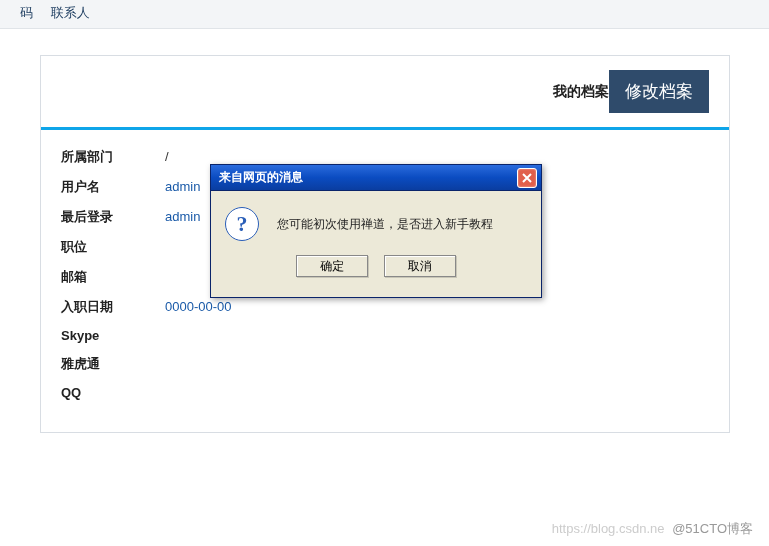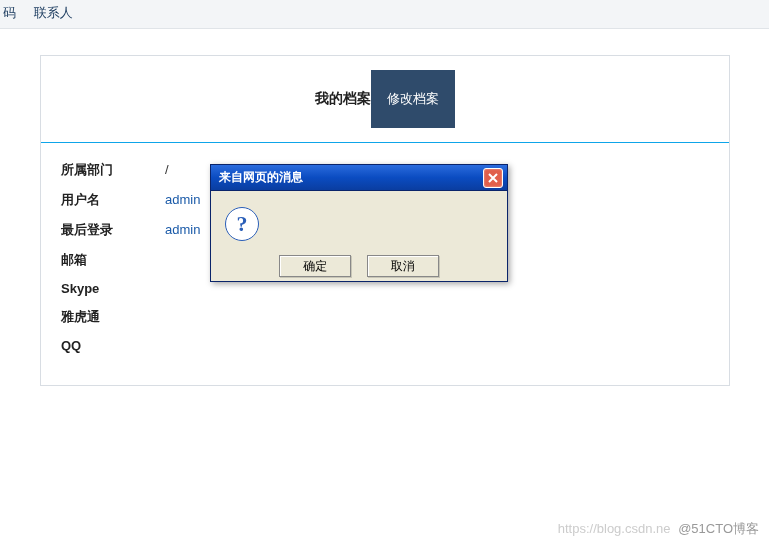--- a/index.html
+++ b/index.html
@@ -9,44 +9,44 @@
   background: #fff;
   color: #333;
   width: 769px;
   height: 546px;
   overflow: hidden;
   position: relative;
 }
 .top-nav {
   background: #f3f5f7;
   border-bottom: 1px solid #e0e4e8;
-  padding: 4px 3px 6px;
+  padding: 4px 20px 6px;
   color: #1a3a5e;
 }
 .top-nav span { margin-right: 14px; cursor: pointer; }
 .panel {
   margin: 26px 0 0 40px;
   width: 690px;
   border: 1px solid #d8dde3;
   background: #fff;
 }
 .panel-header {
   display: flex;
-  justify-content: center;
+  justify-content: flex-end;
   align-items: center;
   padding: 14px 20px;
-  border-bottom: 1px solid #0ea5e9;
+  border-bottom: 3px solid #0ea5e9;
 }
 .panel-title { font-weight: bold; font-size: 14px; color: #222; }
 .edit-btn {
   background: #2f4b6b;
   color: #fff;
   border: none;
-  padding: 20px 16px;
-  font-size: 13px;
+  padding: 10px 16px;
+  font-size: 17px;
   cursor: pointer;
 }
 .profile {
   padding: 18px 20px 20px;
 }
 .row {
   display: flex;
   align-items: baseline;
   margin-bottom: 12px;
 }
@@ -60,21 +60,21 @@
 .row-value {
   color: #1a5aa8;
   font-size: 13px;
 }
 .row-value.plain { color: #333; }
 
 .dialog {
   position: absolute;
   left: 210px;
   top: 164px;
-  width: 298px;
+  width: 332px;
   background: #ece9d8;
   border: 1px solid #0a246a;
   box-shadow: 2px 2px 6px rgba(0,0,0,0.35);
   font-size: 12px;
 }
 .dialog-titlebar {
   background: linear-gradient(to bottom, #2a6bdd 0%, #0b4cc1 50%, #0a3da0 100%);
   height: 26px;
   display: flex;
   align-items: center;
@@ -117,35 +117,35 @@
 }
 .dialog-icon span {
   color: #2b5fb8;
   font-size: 22px;
   font-weight: bold;
   font-family: Georgia, serif;
 }
 .dialog-msg { color: #222; line-height: 1.5; }
 .dialog-buttons {
   text-align: center;
-  padding: 4px 0 4px;
+  padding: 4px 0 20px;
 }
 .dialog-buttons button {
   width: 72px;
   height: 22px;
   margin: 0 6px;
   background: #ece9d8;
   border: 1px solid #888;
   box-shadow: inset 1px 1px 0 #fff, 1px 1px 0 rgba(0,0,0,0.15);
   font-size: 12px;
   cursor: pointer;
 }
 .watermark {
   position: absolute;
-  right: 10px;
+  right: 16px;
   bottom: 8px;
   color: #999;
   font-size: 13px;
   padding-left: 40px;
 }
 .watermark .faint { color: #ccc; margin-right: 4px; }
 </style>
 </head>
 <body>
 
@@ -166,22 +166,30 @@
       </div>
       <div class="row">
         <div class="row-label">用户名</div>
         <div class="row-value">admin</div>
       </div>
       <div class="row">
         <div class="row-label">最后登录</div>
         <div class="row-value">admin</div>
       </div>
       <div class="row">
+        <div class="row-label">职位</div>
+        <div class="row-value"></div>
+      </div>
+      <div class="row">
         <div class="row-label">邮箱</div>
         <div class="row-value"></div>
+      </div>
+      <div class="row">
+        <div class="row-label">入职日期</div>
+        <div class="row-value">0000-00-00</div>
       </div>
       <div class="row">
         <div class="row-label">Skype</div>
         <div class="row-value"></div>
       </div>
       <div class="row">
         <div class="row-label">雅虎通</div>
         <div class="row-value"></div>
       </div>
       <div class="row">
@@ -197,20 +205,21 @@
     <div class="dialog-close">
       <svg width="10" height="10" viewBox="0 0 10 10">
         <path d="M1 1 L9 9 M9 1 L1 9" stroke="#fff" stroke-width="2" fill="none"></path>
       </svg>
     </div>
   </div>
   <div class="dialog-body">
     <div class="dialog-icon">
       <span>?</span>
     </div>
+    <div class="dialog-msg">您可能初次使用禅道，是否进入新手教程</div>
   </div>
   <div class="dialog-buttons">
     <button>确定</button>
     <button>取消</button>
   </div>
 </div>
 
 <div class="watermark">
   <span class="faint">https://blog.csdn.ne</span>
   <span>@51CTO博客</span>

